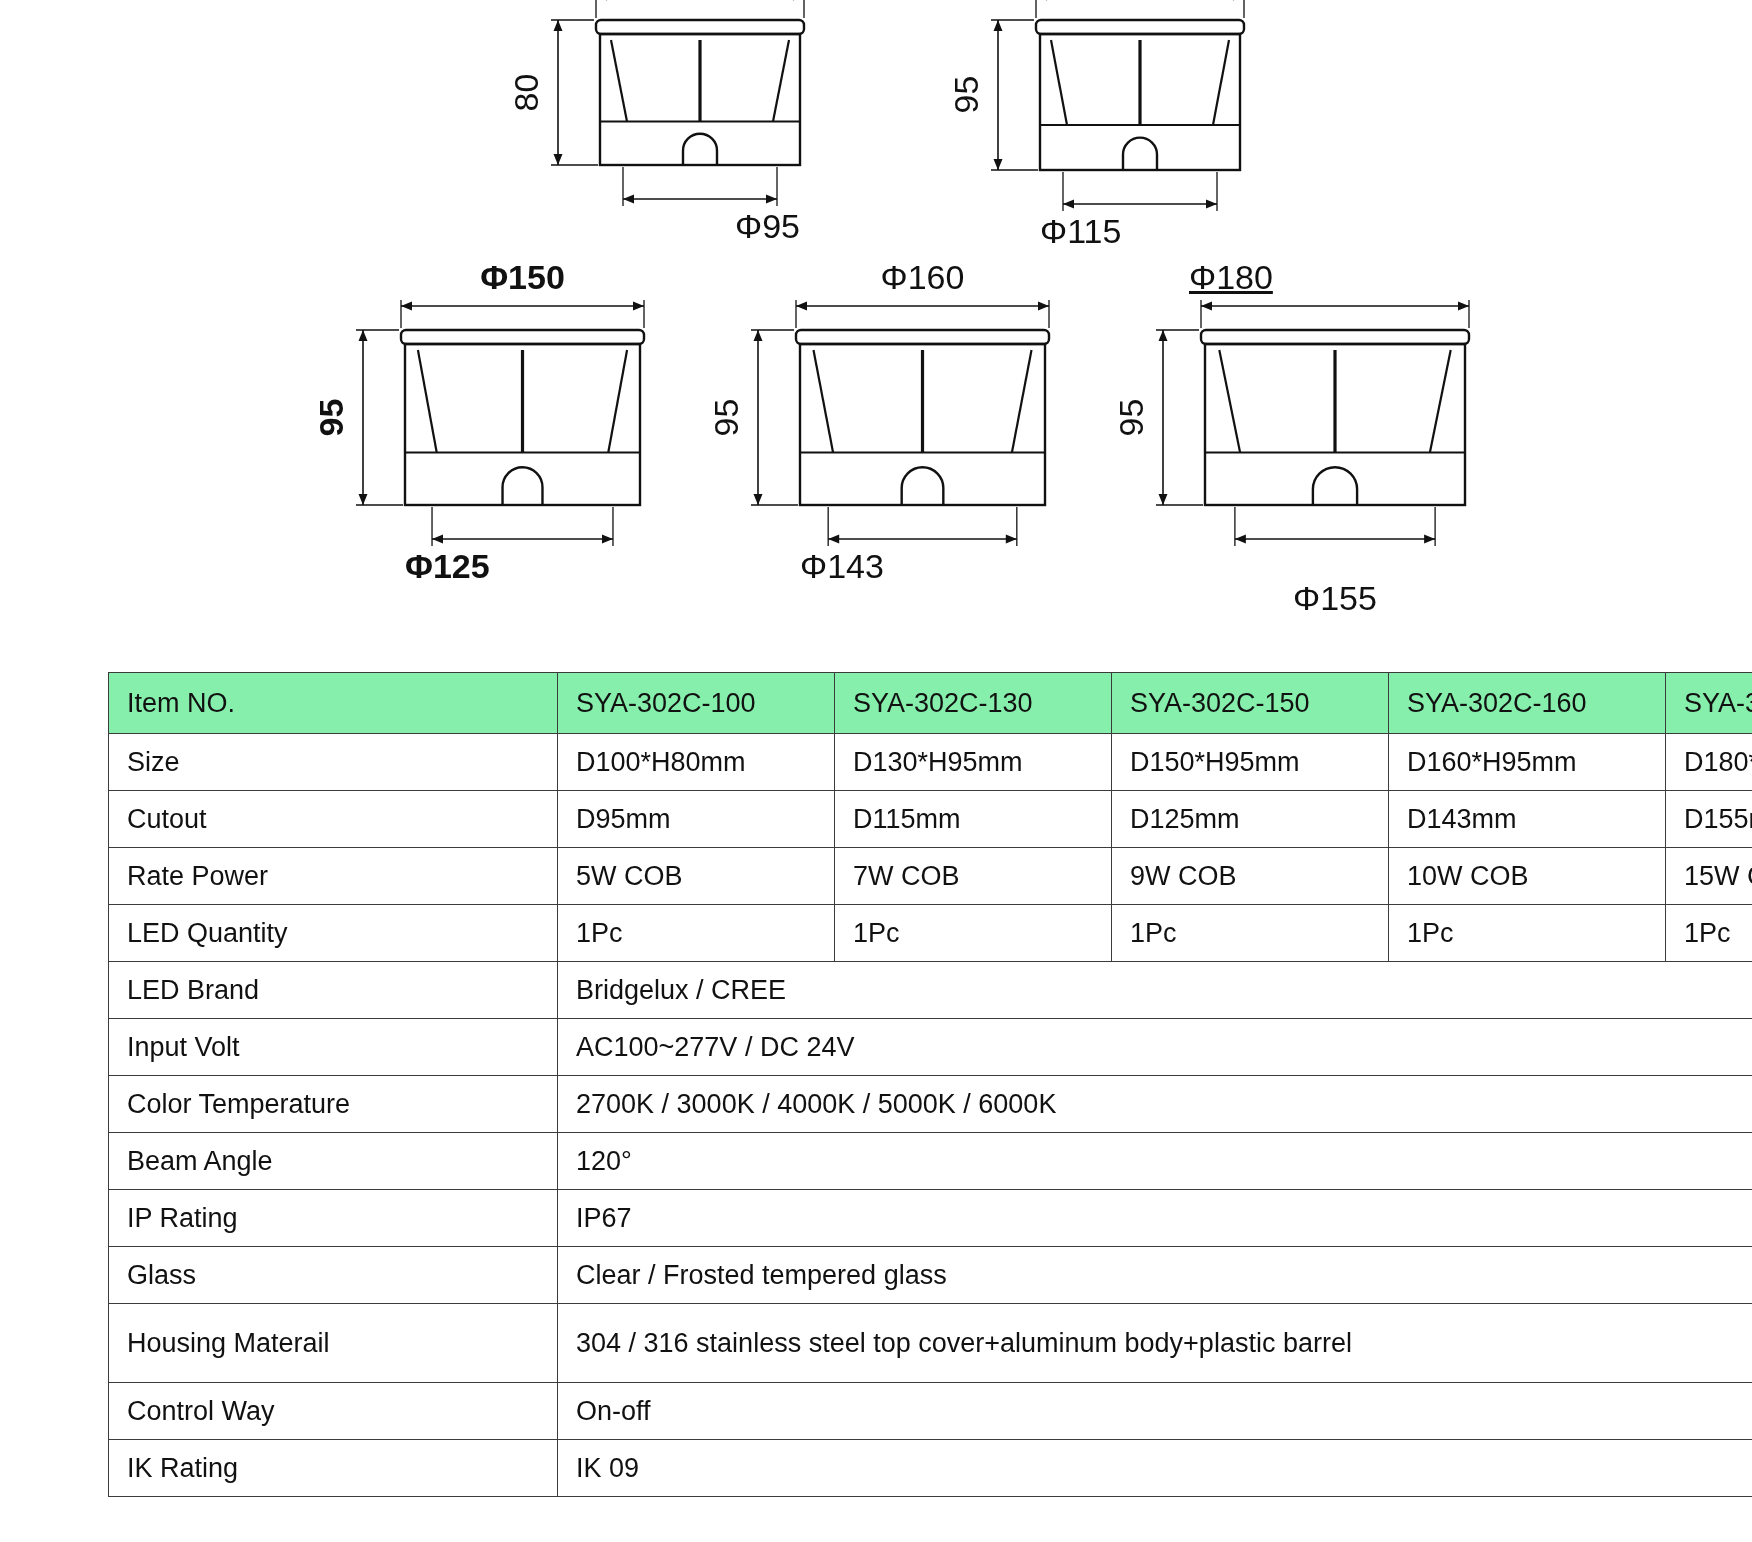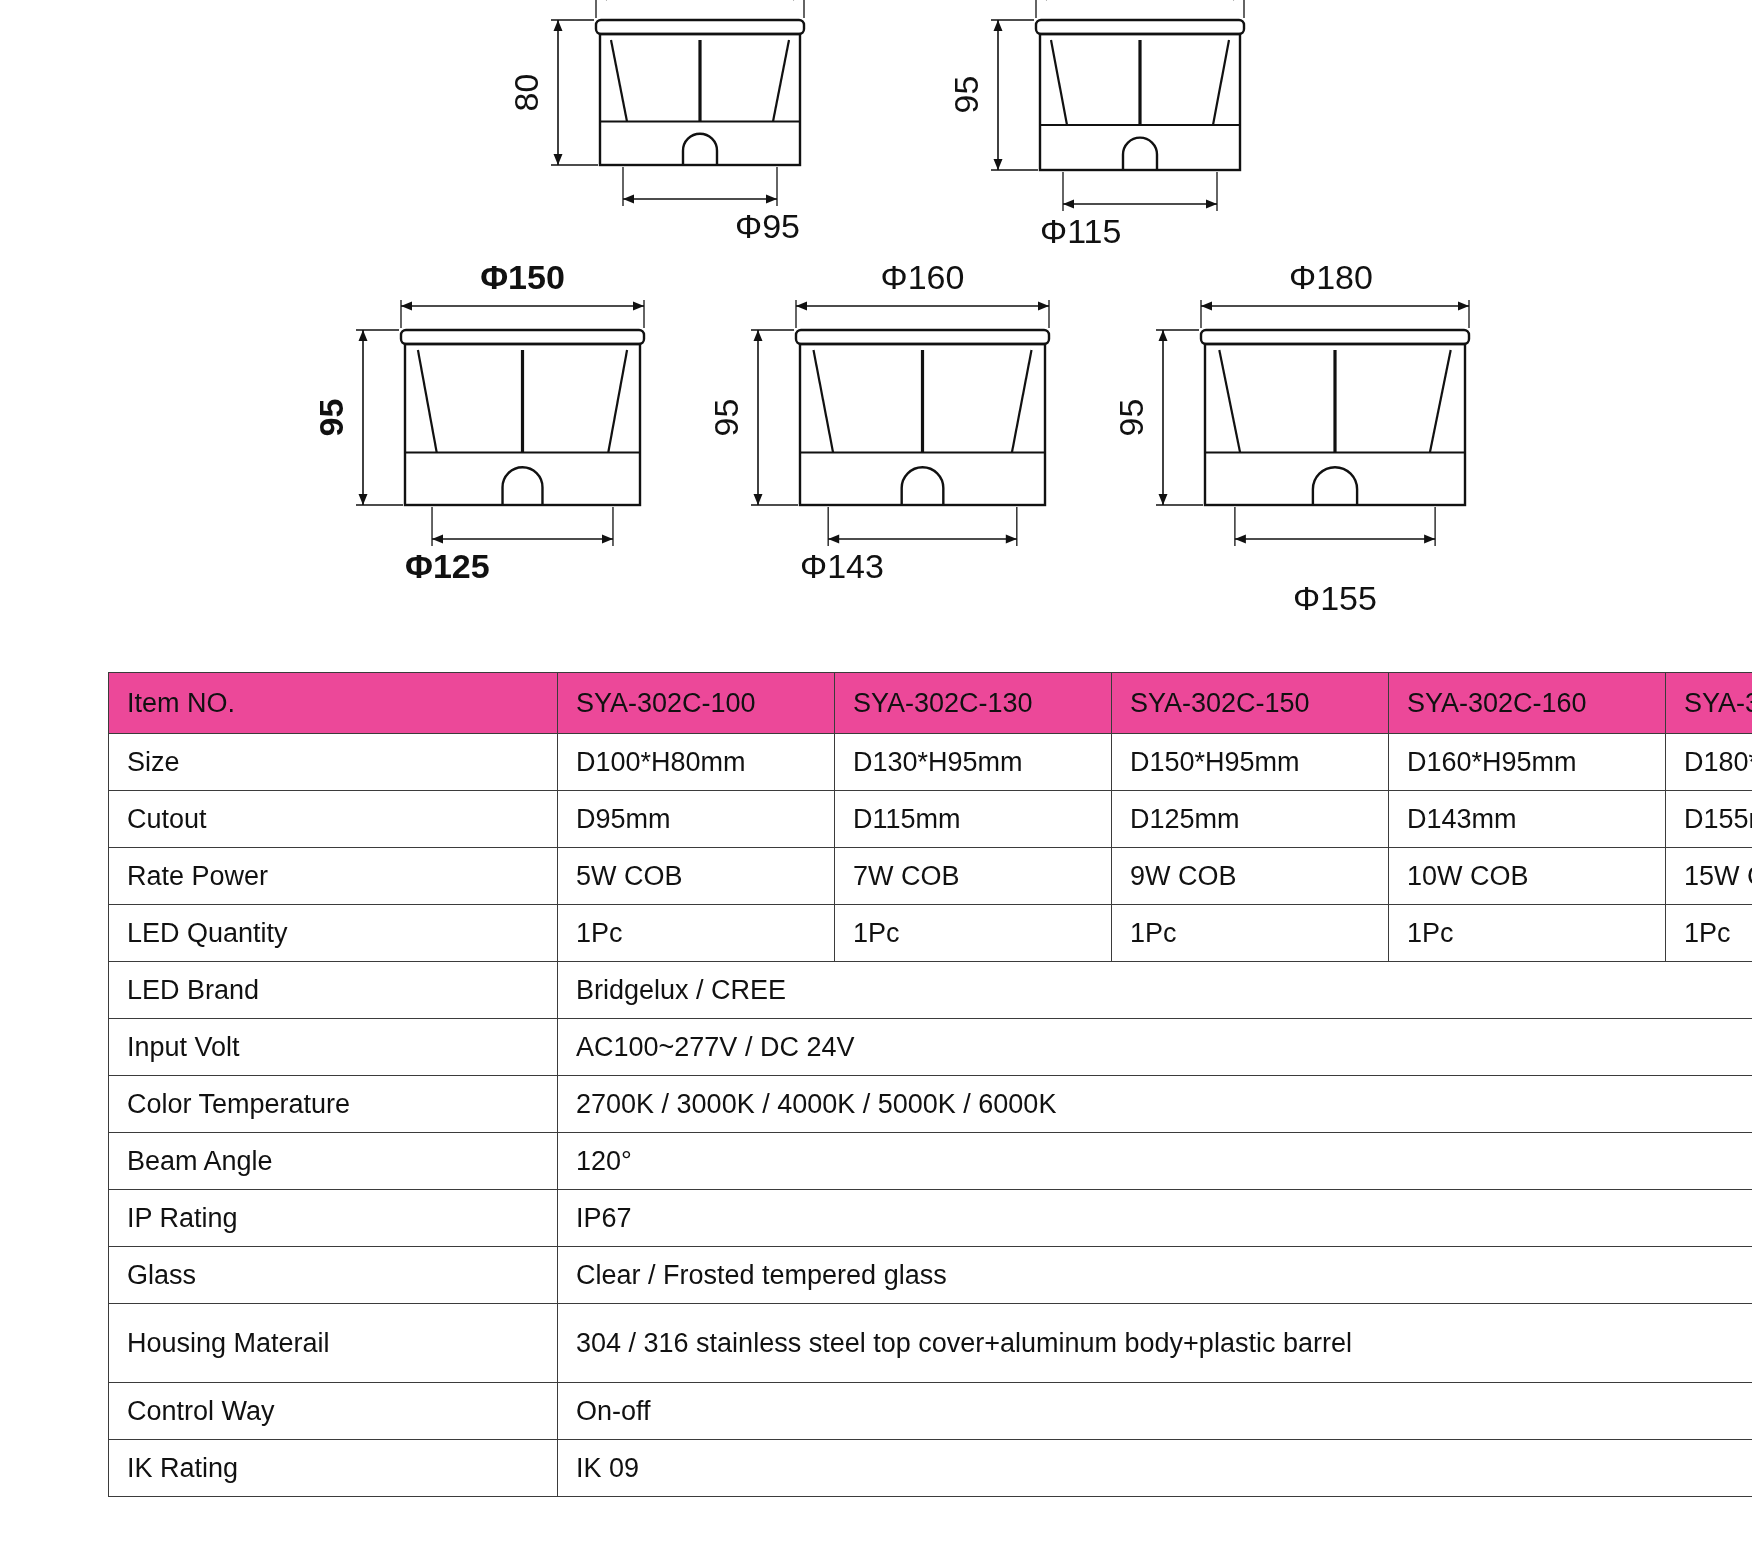--- a/index.html
+++ b/index.html
@@ -53,21 +53,21 @@
     padding: 0 18px;
     font-size: 27px;
     font-family: "Liberation Sans", sans-serif;
     color: #111;
     height: 56px;
     vertical-align: middle;
     white-space: nowrap;
     overflow: hidden;
   }
   table.spec tr.header td {
-    background: #ec4899;
+    background: #86efac;
     height: 60px;
   }
   td.label-col { width: 412px; }
   td.val-col   { width: 240px; }
   tr.tall td { height: 78px; }
 </style>
 </head>
 <body>
 
 <div id="drawings">
@@ -183,21 +183,21 @@
         <line x1="149.9" y1="235" x2="149.9" y2="274" stroke="#111" stroke-width="1.3"></line>
         <line x1="350.1" y1="235" x2="350.1" y2="274" stroke="#111" stroke-width="1.3"></line>
         <line x1="149.9" y1="267" x2="350.1" y2="267" stroke="#111" stroke-width="1.6"></line>
         <polygon points="350.1,267 339.1,262.5 339.1,271.5" fill="#111"></polygon>
         <polygon points="149.9,267 160.9,271.5 160.9,262.5" fill="#111"></polygon>
         <line x1="71" y1="58" x2="114" y2="58" stroke="#111" stroke-width="1.3"></line>
         <line x1="71" y1="233" x2="118" y2="233" stroke="#111" stroke-width="1.3"></line>
         <line x1="78" y1="58" x2="78" y2="233" stroke="#111" stroke-width="1.6"></line>
         <polygon points="78,233 82.5,222 73.5,222" fill="#111"></polygon>
         <polygon points="78,58 73.5,69 82.5,69" fill="#111"></polygon>
-      </svg><div class="dim-label" style="position: absolute; left: 116px; width: 260px; top: -14px; text-align: center;">Φ180</div><div class="dim-label" style="position: absolute; left: 120px; width: 260px; top: 275px; text-align: center; margin-top: 32px;">Φ155</div><div class="dim-label vert" style="position: absolute; left: 16px; top: 125.5px; width: 60px; text-align: center;">95</div></div>
+      </svg><div class="dim-label" style="position: absolute; left: 104px; width: 260px; top: -14px; text-align: left; text-decoration: underline;">Φ180</div><div class="dim-label" style="position: absolute; left: 120px; width: 260px; top: 275px; text-align: center; margin-top: 32px;">Φ155</div><div class="dim-label vert" style="position: absolute; left: 16px; top: 125.5px; width: 60px; text-align: center;">95</div></div>
   </div>
 
 <div id="spec-wrap">
   <table class="spec">
     <tbody id="spec-body">
         <tr class="header">
           <td class="label-col">Item NO.</td>
           <td class="val-col">SYA-302C-100</td>
           <td class="val-col">SYA-302C-130</td>
           <td class="val-col">SYA-302C-150</td>

